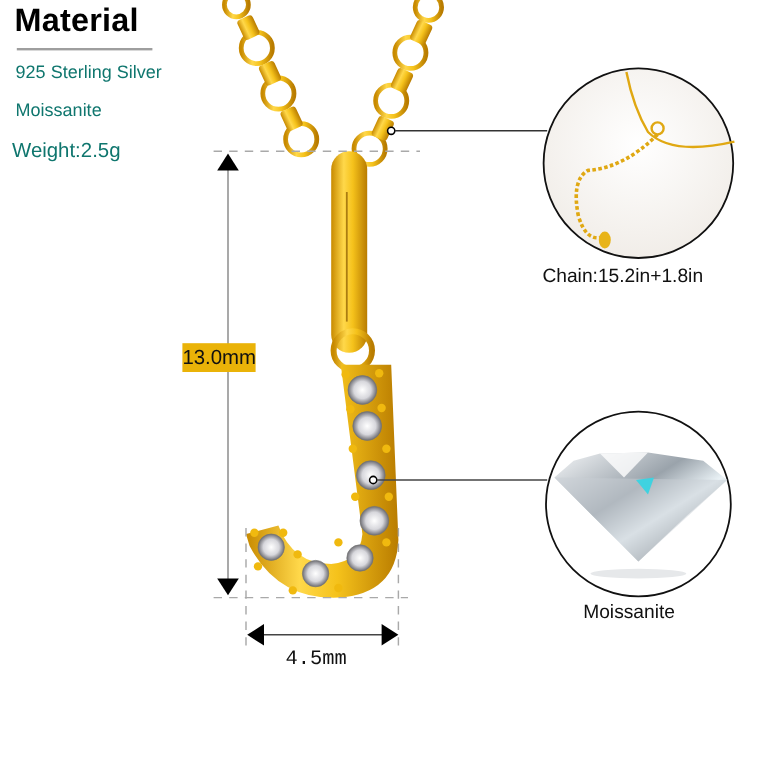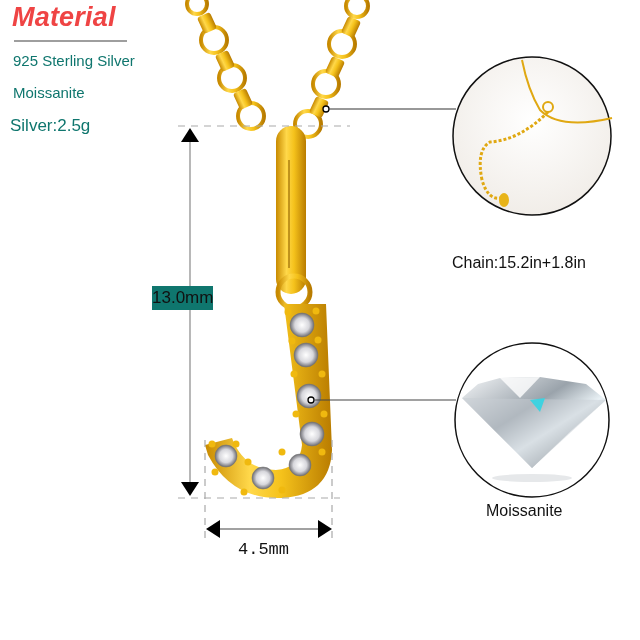--- a/index.html
+++ b/index.html
@@ -1,26 +1,26 @@
 <!DOCTYPE html>
 <html><head>
 <meta charset="utf-8">
 <style>
   html, body { margin:0; padding:0; background:#ffffff; }
   body { width:640px; height:640px; position:relative; overflow:hidden; font-family:"Liberation Sans", sans-serif; color:#111; }
   .abs { position:absolute; }
-  .title { left:12px; top:2px; font-size:27px; font-weight:bold; color:#ef4444; letter-spacing:0.2px;font-style:italic; }
+  .title { left:12px; top:2px; font-size:27px; font-weight:bold; color:#000000; letter-spacing:0.2px; }
   .title-rule { left:14px; top:40px; width:113px; height:2px; background:#9e9e9e; }
   .spec { font-size:15px; color:#0f766e; }
   .spec1 { left:13px; top:52px; }
   .spec2 { left:13px; top:84px; }
   .spec3 { left:10px; top:116px; font-size:17px; }
-  .dim-v { left:152px; top:286px; font-size:17px; background:#0f766e; padding:2px 0; }
+  .dim-v { left:152px; top:286px; font-size:17px; background:#eab308; padding:2px 0; }
   .dim-h { left:238px; top:540px; font-size:17px;font-family:Liberation Mono, monospace; }
-  .cap1 { left:452px; top:222px; font-size:16px;margin-top:32px; }
+  .cap1 { left:452px; top:222px; font-size:16px; }
   .cap2 { left:486px; top:502px; font-size:16px; }
   svg { position:absolute; left:0; top:0; }
 </style>
 </head>
 <body>
 
 <svg width="640" height="640" viewBox="0 0 640 640">
   <defs>
     <linearGradient id="gold" x1="0" y1="0" x2="1" y2="0">
       <stop offset="0" stop-color="#c88a00"></stop>
@@ -138,19 +138,19 @@
     <polygon points="500,378 540,377 520,398" fill="#ffffff" opacity="0.8"></polygon>
     <polygon points="530,400 545,398 540,412" fill="#3fd2e0"></polygon>
     <ellipse cx="532" cy="478" rx="40" ry="4" fill="#e6e8ea"></ellipse>
   </g>
 </svg>
 
 <div class="abs title">Material</div>
 <div class="abs title-rule"></div>
 <div class="abs spec spec1">925 Sterling Silver</div>
 <div class="abs spec spec2">Moissanite</div>
-<div class="abs spec spec3">Silver:2.5g</div>
+<div class="abs spec spec3">Weight:2.5g</div>
 
 <div class="abs dim-v">13.0mm</div>
 <div class="abs dim-h">4.5mm</div>
 
 <div class="abs cap1">Chain:15.2in+1.8in</div>
 <div class="abs cap2">Moissanite</div>
 
 </body></html>

